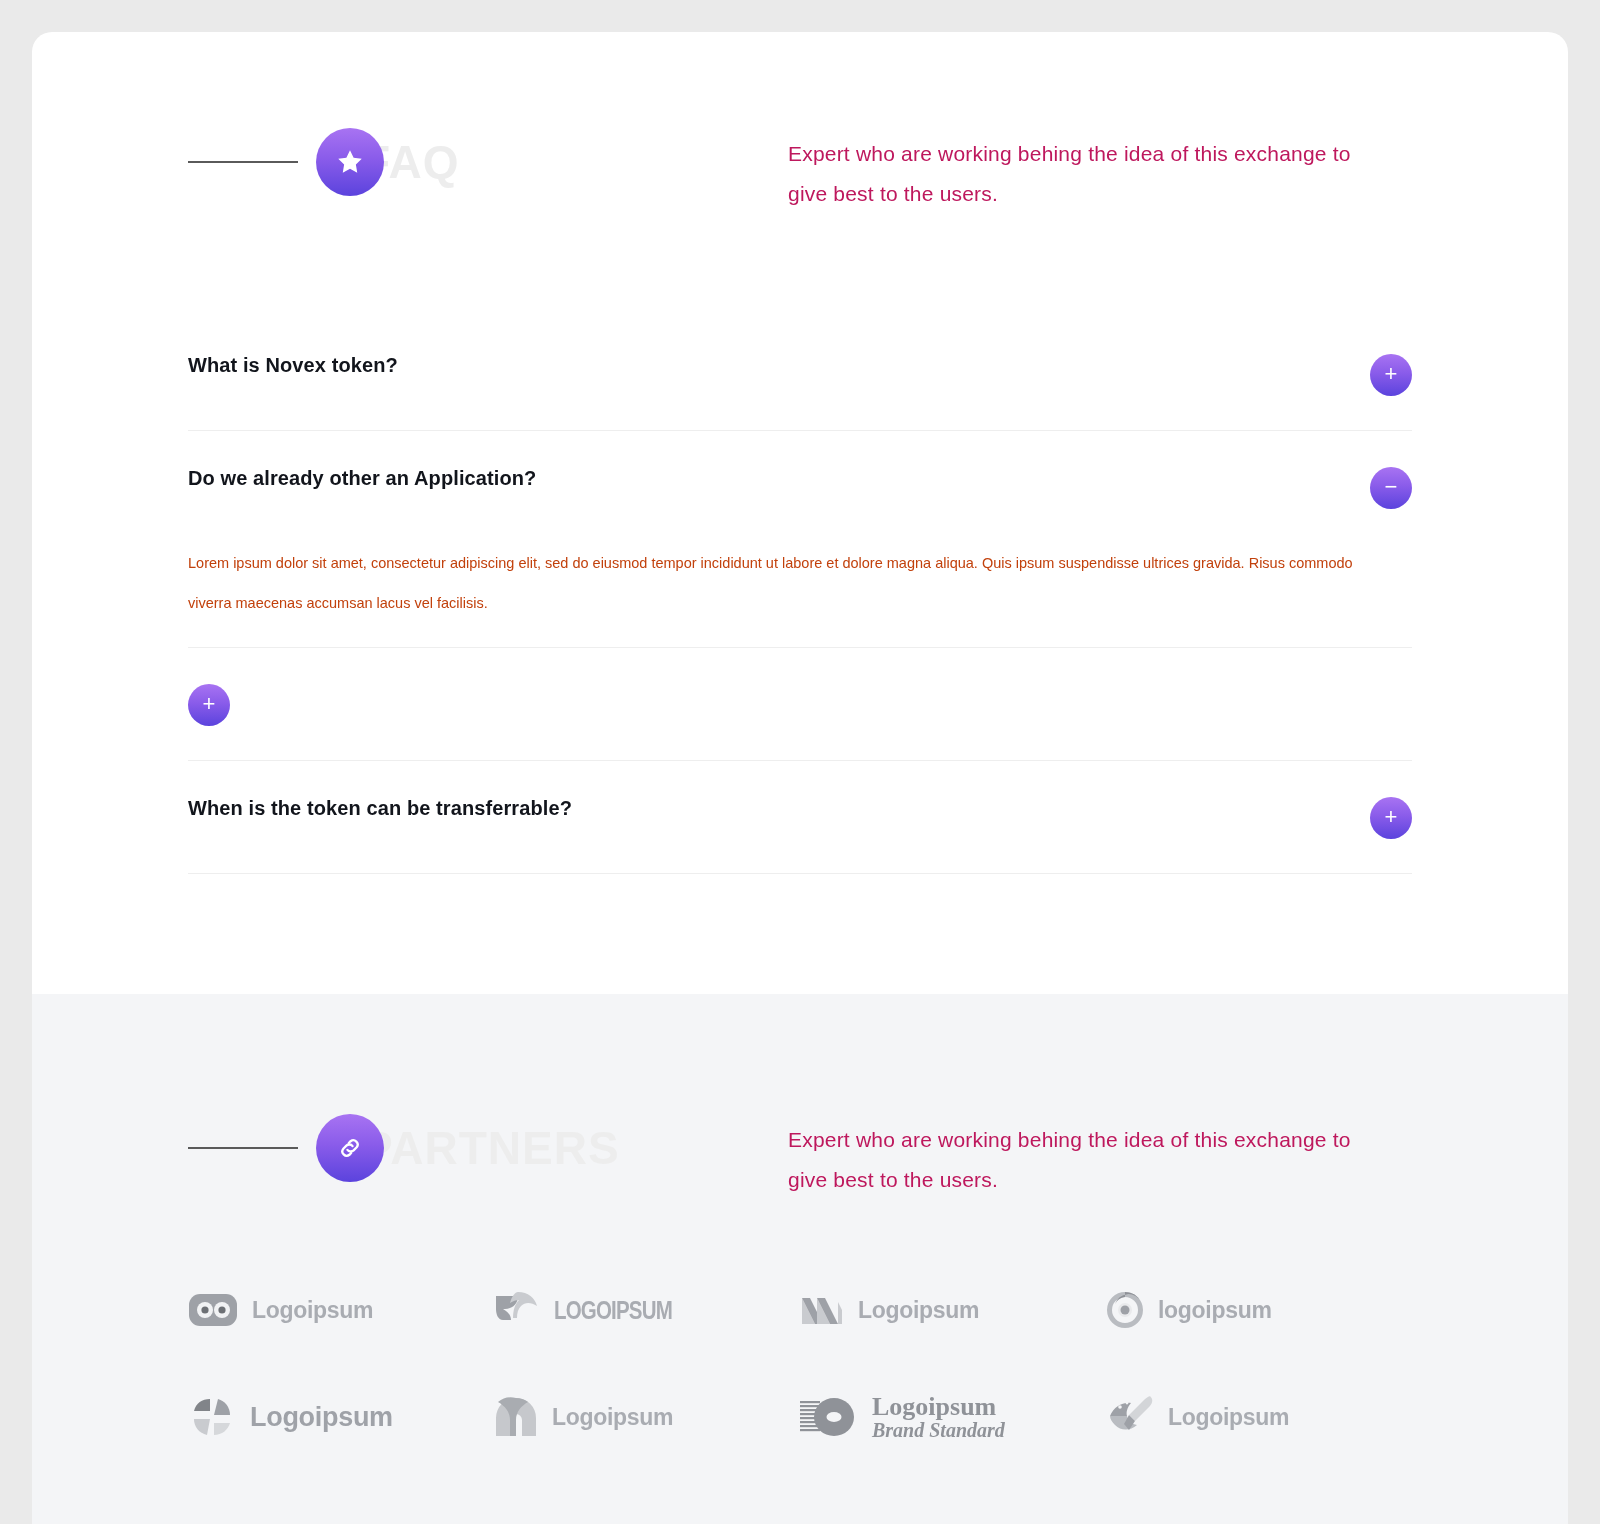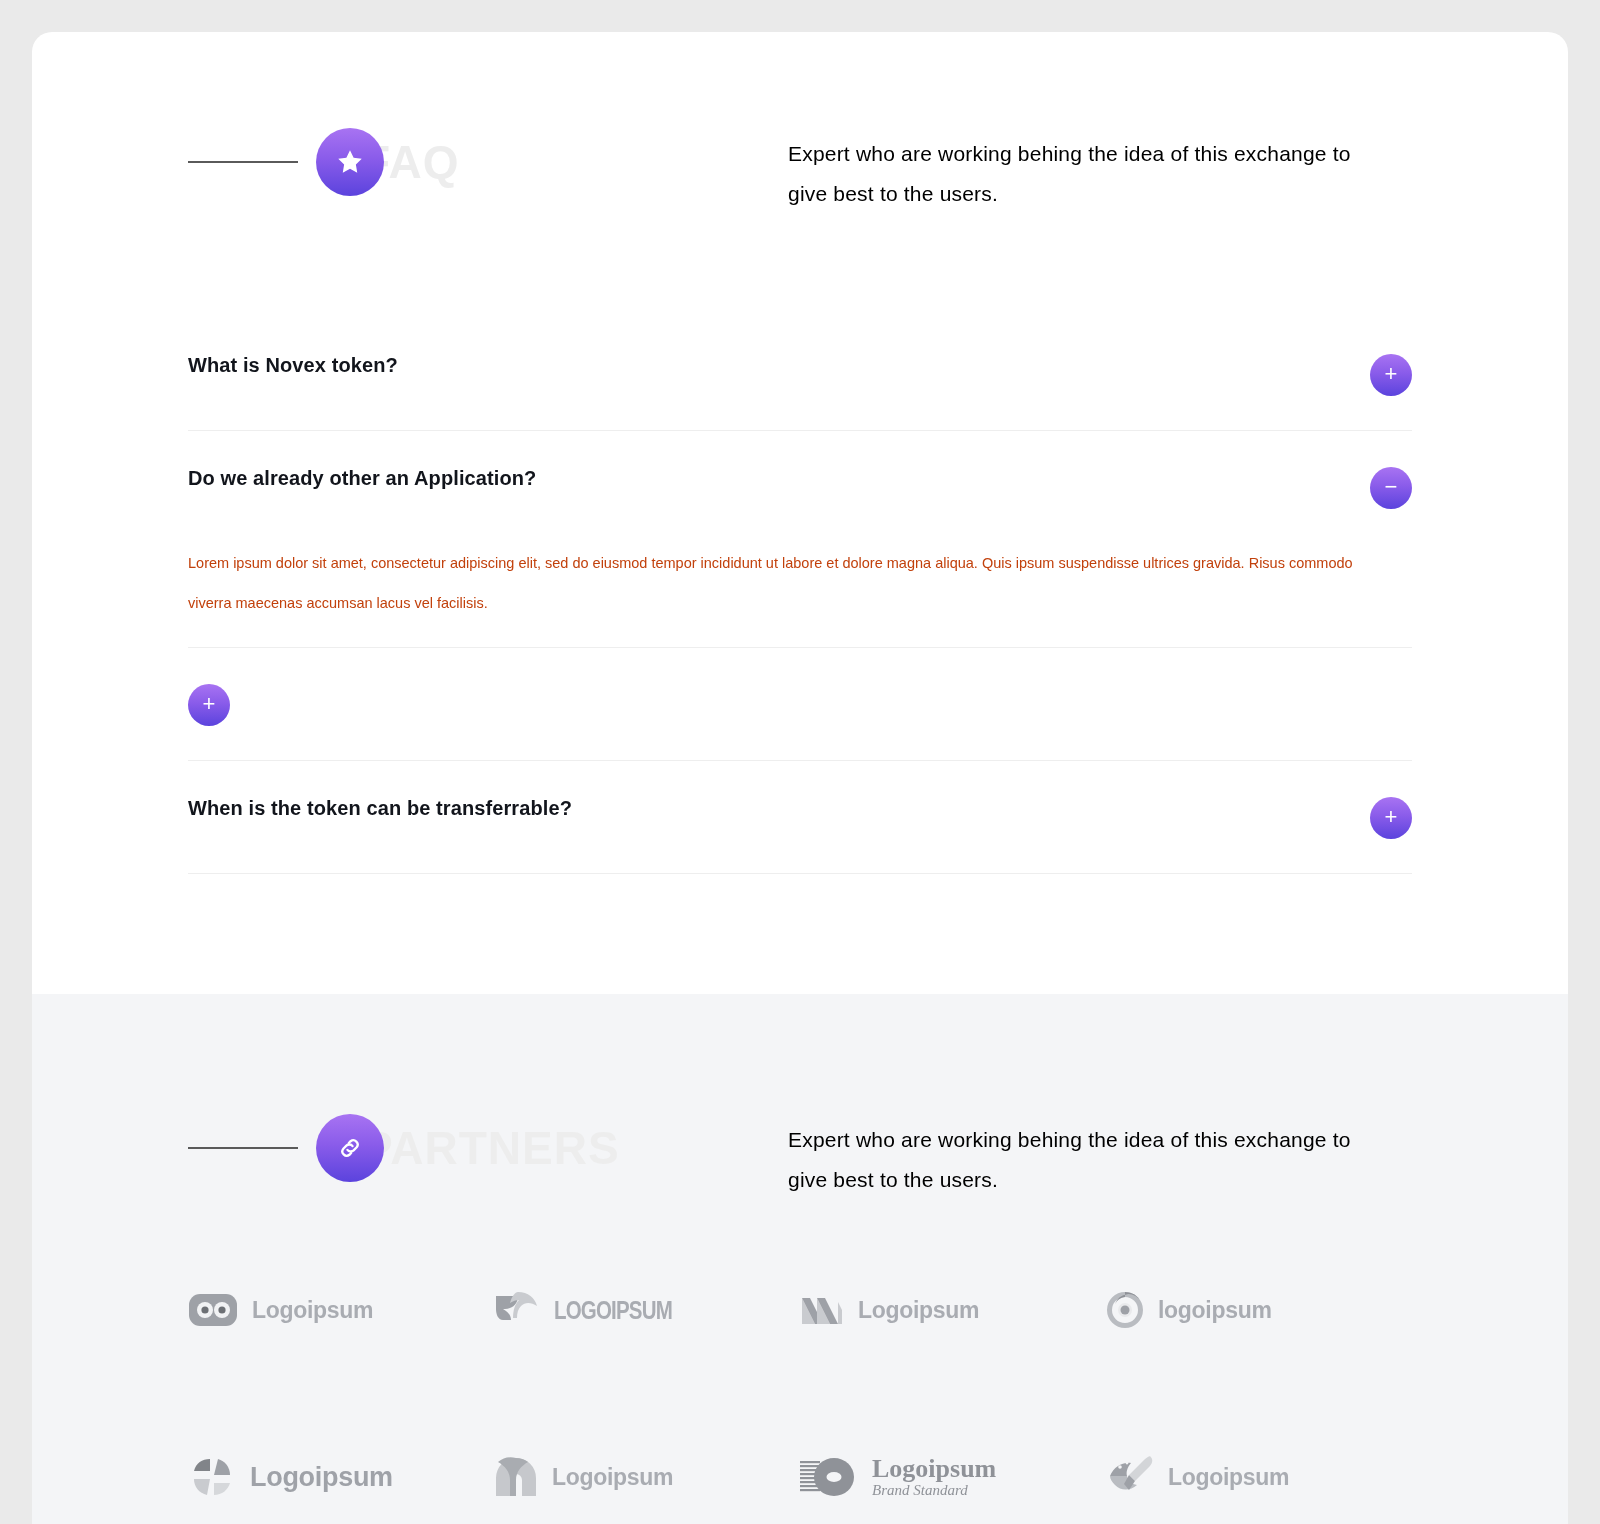--- a/index.html
+++ b/index.html
@@ -53,21 +53,21 @@
     letter-spacing: 1px;
     color: #ededed;
     margin-left: -22px;
     position: relative; z-index: 1;
     white-space: nowrap;
     line-height: 68px;
   }
   .head-right {
     font-size: 21px;
     line-height: 40px;
-    color: #000000;
+    color: #be185d;
     letter-spacing: 0.2px;
     max-width: 600px;
     padding-top: 6px;
   }
 
   
   .faq-section { padding-top: 96px; }
   .faq-list {
     margin-top: 104px;
     padding: 0 156px;
@@ -114,21 +114,21 @@
   .partners-section {
     background: #f4f5f7;
     margin-top: 120px;
     padding-top: 120px;
     padding-bottom: 120px;
     min-height: 542px;
   }
   .logo-grid {
     display: grid;
     grid-template-columns: repeat(4, 1fr);
-    row-gap: 111px;
+    row-gap: 51px;
     padding: 82px 156px 0 156px;
   }
   .logo-cell {
     display: flex;
     align-items: center;
     gap: 14px;
     color: #a9acb2;
     height: 56px;
   }
   .logo-mark { flex: 0 0 auto; display: block; }
@@ -150,23 +150,23 @@
   .logo-word.serif {
     font-family: "Liberation Serif", serif;
     font-size: 26px;
     font-weight: 700;
     color: #8f9298;
     letter-spacing: 0px;
     line-height: 1.05;
   }
   .logo-word.serif .sub {
     display: block;
-    font-size: 15px;
+    font-size: 20px;
     font-style: italic;
-    font-weight: 400;
+    font-weight: 700;
   }
 </style>
 </head>
 <body>
 
 <div class="page">
 
   <section class="faq-section">
 
     <div class="sec-head">

